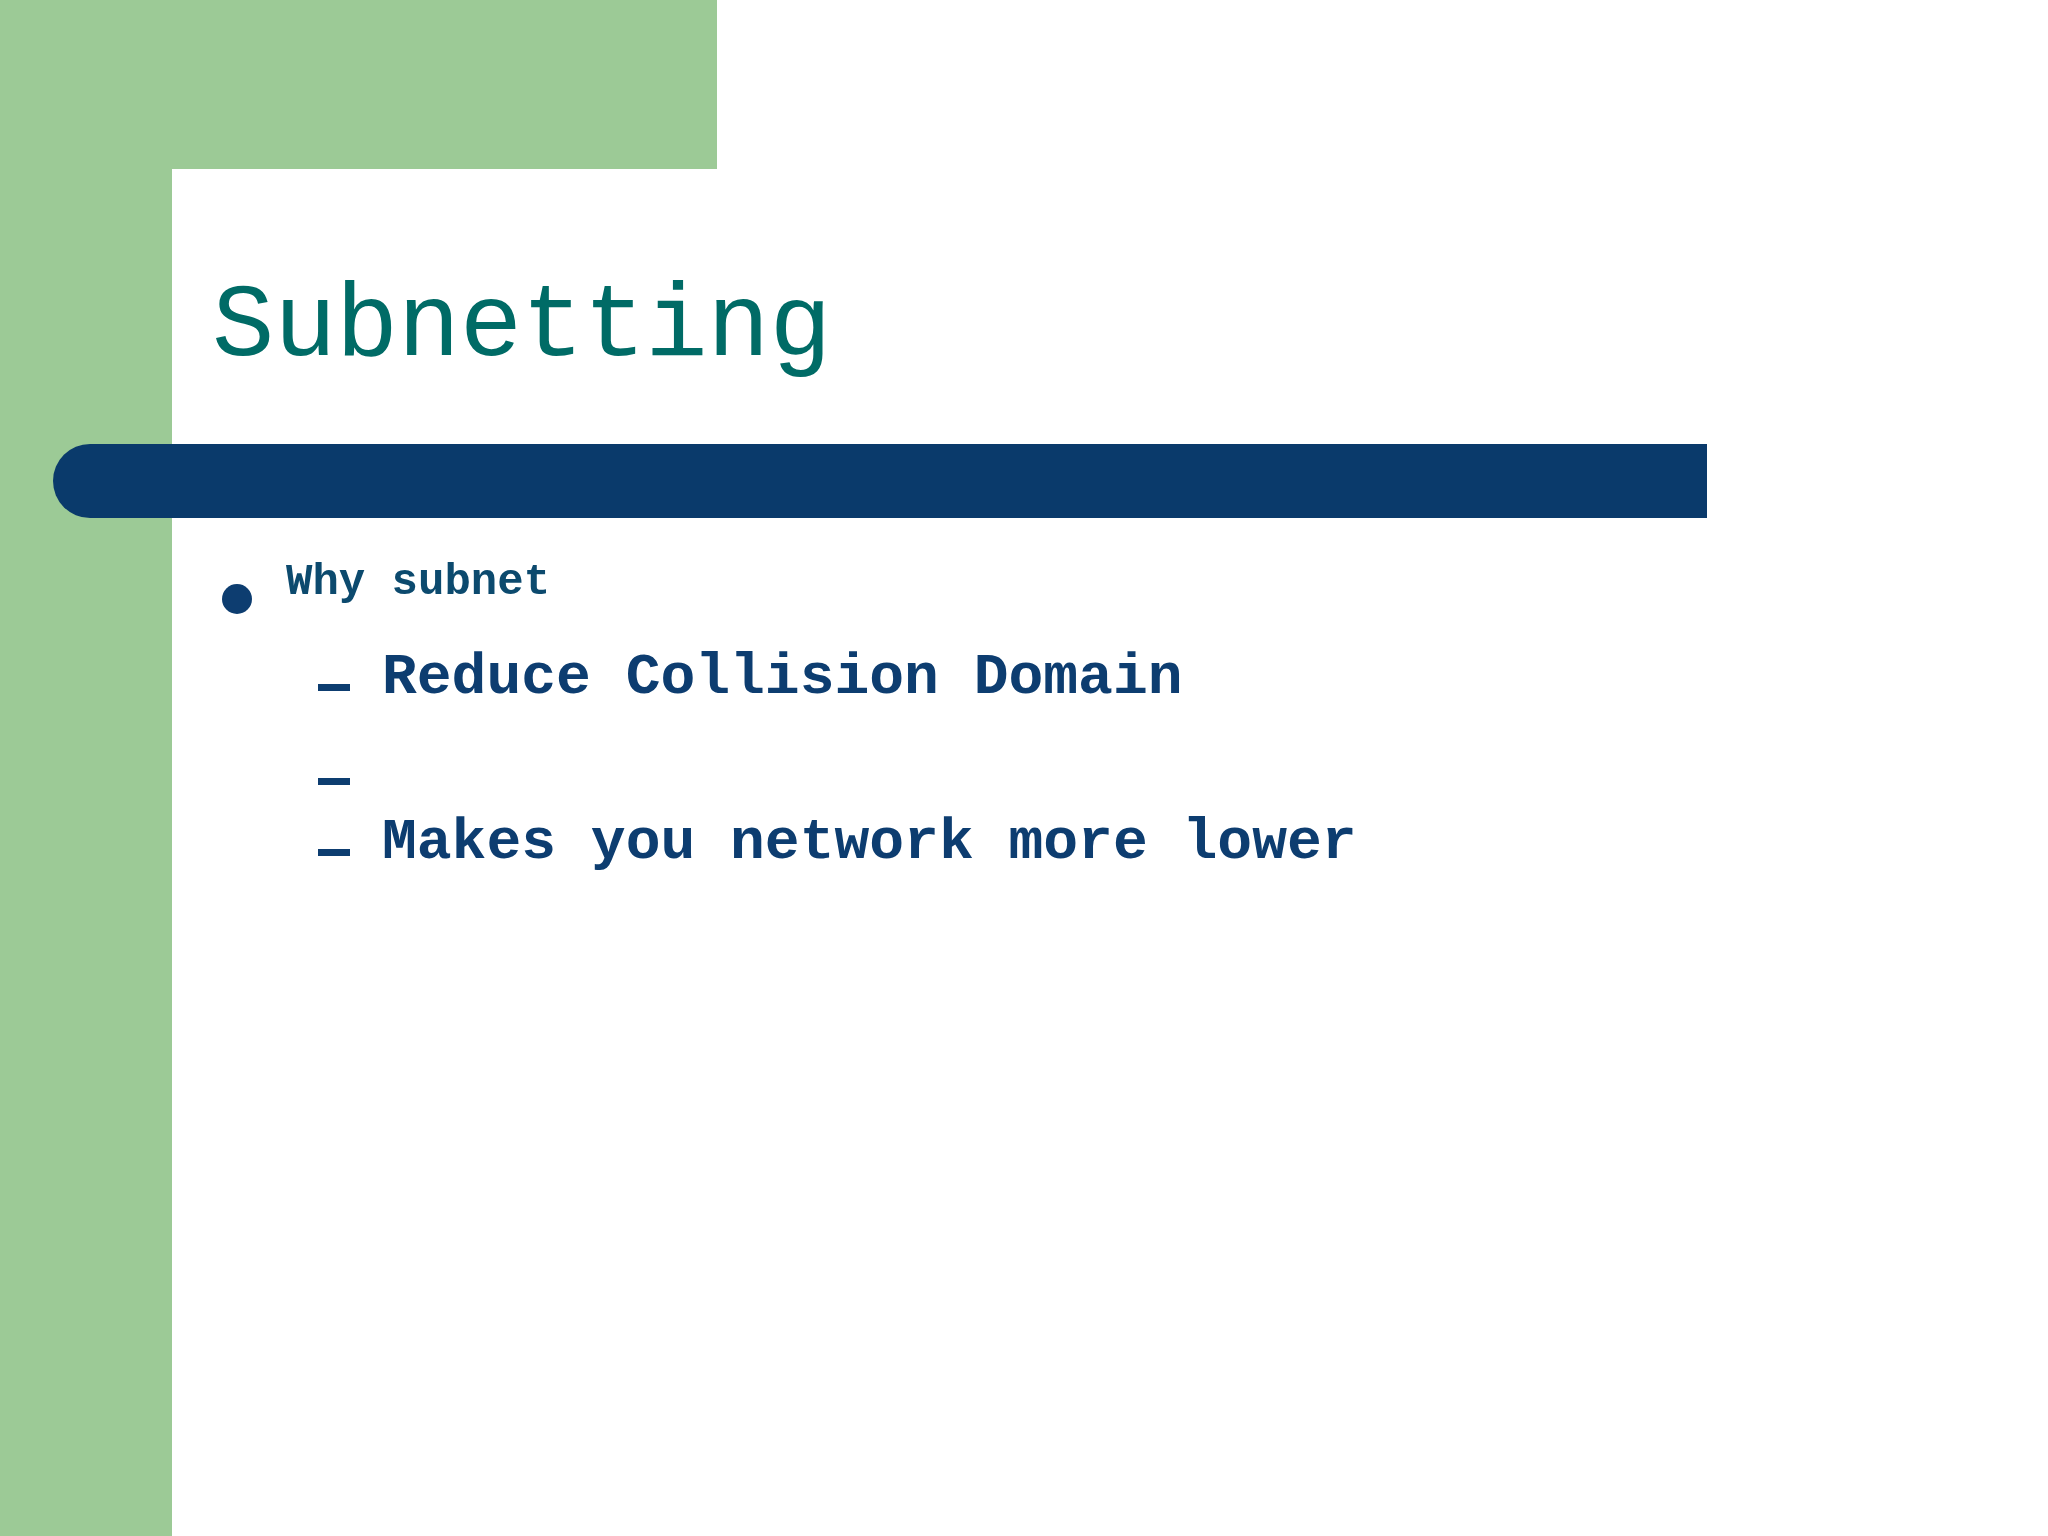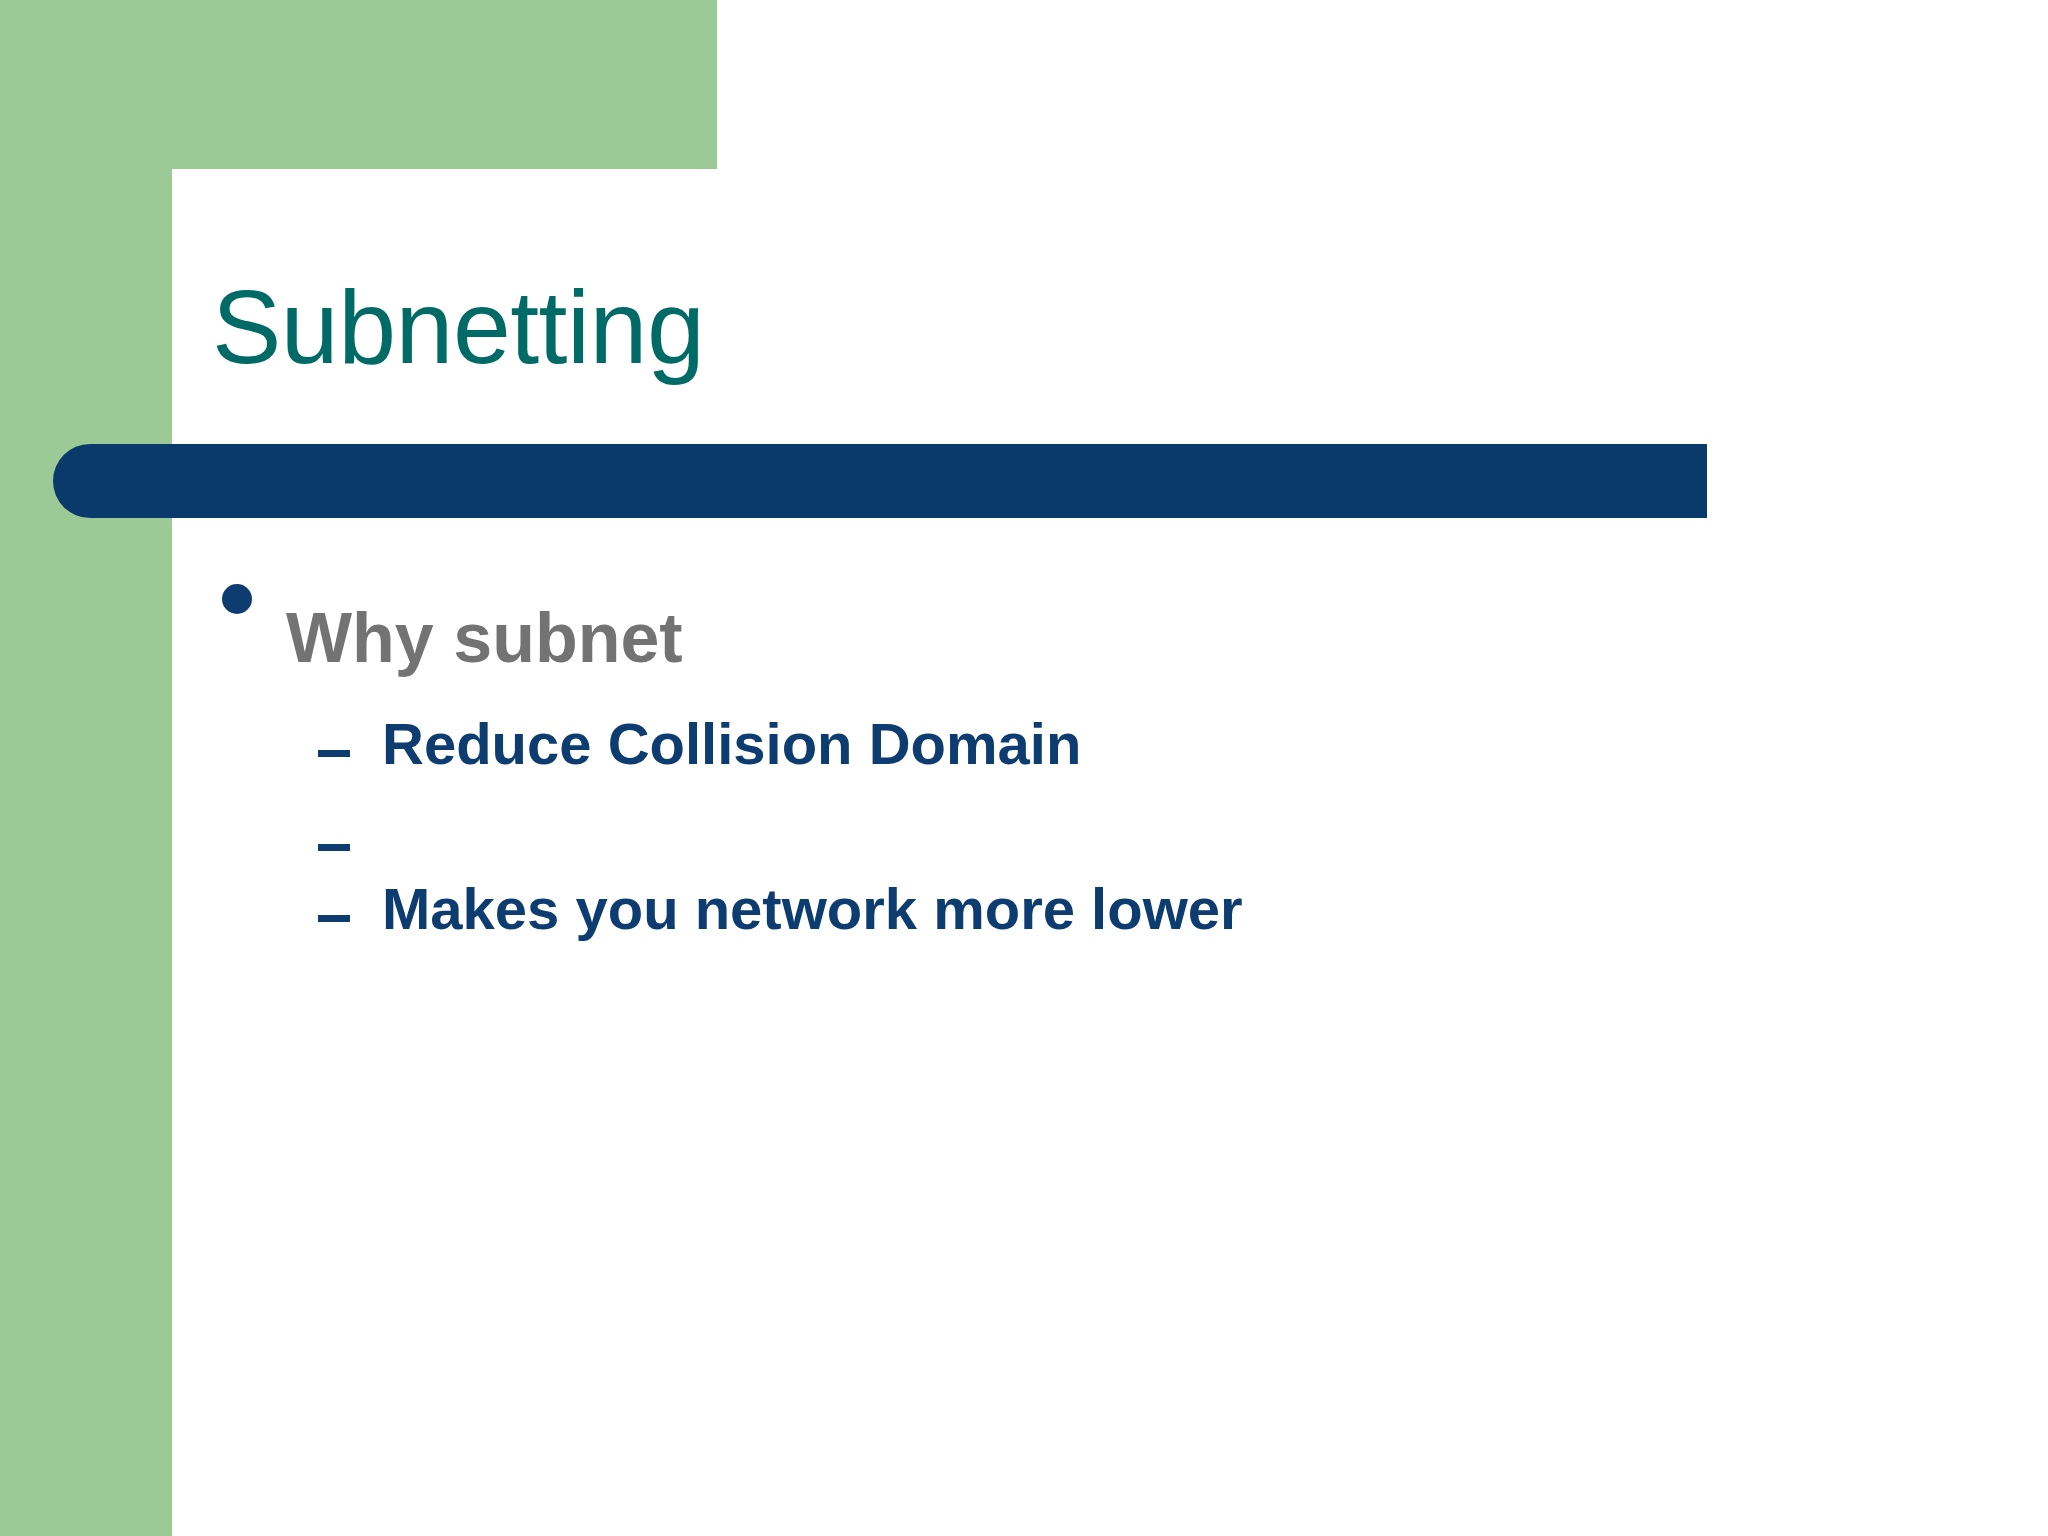--- a/index.html
+++ b/index.html
@@ -6,21 +6,21 @@
     margin: 0;
     padding: 0;
     background: #ffffff;
   }
   #slide {
     position: relative;
     width: 2048px;
     height: 1536px;
     overflow: hidden;
     background: #ffffff;
-    font-family: Liberation Sans, sans-serif;
+    font-family: Liberation Mono, monospace;
   }
 
   
   .green-sidebar {
     position: absolute;
     left: 0;
     top: 0;
     width: 172px;
     height: 1536px;
     background: #9CCA96;
@@ -88,26 +88,25 @@
   .bullet-l1 .marker-dot {
     flex: 0 0 auto;
     width: 30px;
     height: 30px;
     border-radius: 50%;
     background: #0D3D70;
     margin-top: 28px;
     margin-right: 34px;
   }
   .bullet-l1 .text {
-    font-size: 70px;
+    font-size: 44px;
     line-height: 1.2;
     font-weight: bold;
-    color: #737373;
+    color: #0c4a6e;
     white-space: nowrap;
-    margin-top: 40px;
   }
 
   .bullet-l2 {
     position: relative;
     display: flex;
     align-items: flex-start;
     padding-left: 318px;
     padding-right: 58px;
     margin-bottom: 22px;
   }

